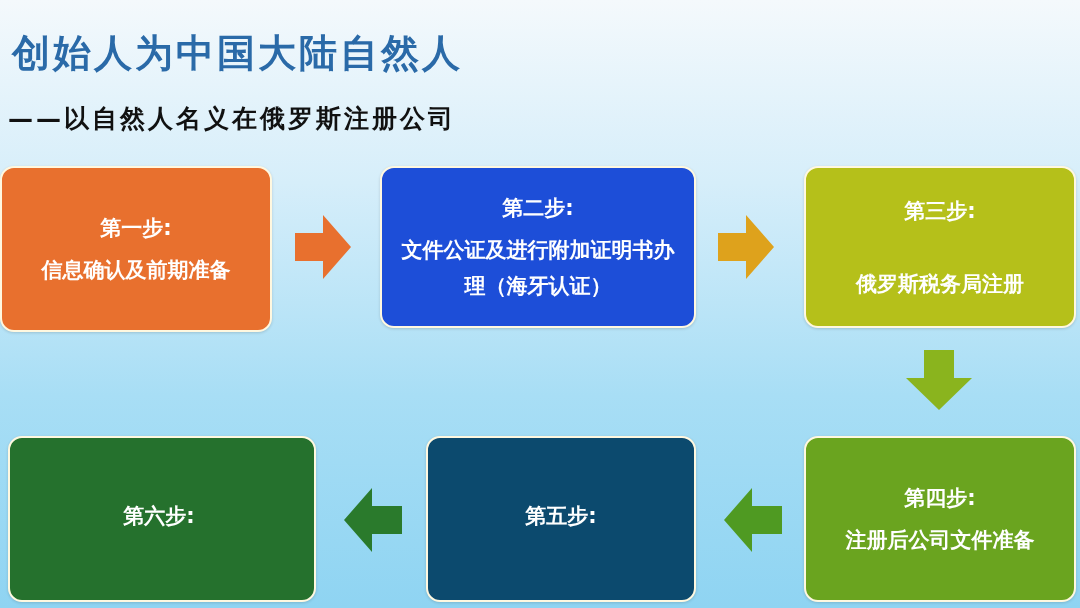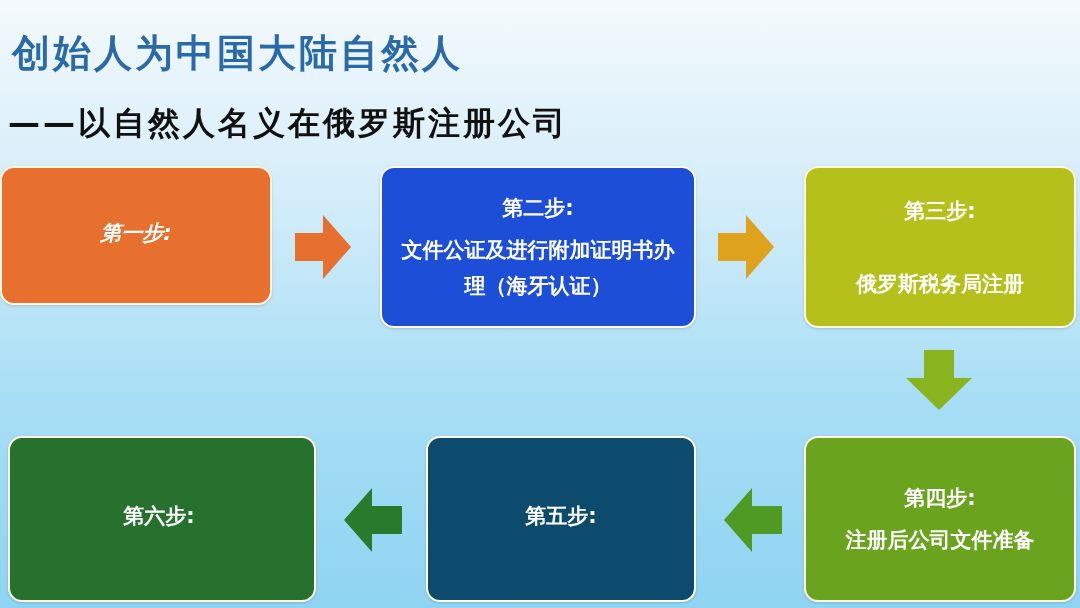--- a/index.html
+++ b/index.html
@@ -7,40 +7,41 @@
     width:1080px; height:608px; overflow:hidden; position:relative;
     background: linear-gradient(180deg, #f4f9fc 0%, #d6eefa 30%, #a8def5 65%, #8fd4f2 100%);
     font-family: "DejaVu Sans", "Liberation Sans", sans-serif;
   }
   .title1 {
     position:absolute; left:12px; top:28px;
     font-size:38px; font-weight:bold; color:#2a6aa8; letter-spacing:3px;
   }
   .title2 {
     position:absolute; left:8px; top:102px;
-    font-size:32px; font-weight:bold; color:#111; letter-spacing:3px;
+    font-size:25px; font-weight:bold; color:#111; letter-spacing:3px;
   }
   .box {
     position:absolute; border-radius:14px; border:2px solid #fff8e0;
     box-sizing:border-box; color:#fff; font-weight:bold; text-align:center;
     display:flex; flex-direction:column; justify-content:center; align-items:center;
     font-size:21px; line-height:36px; padding:0 14px;
     box-shadow: 0 1px 3px rgba(0,0,0,0.15);
   }
   .box .step { margin-bottom:6px; }
   .arrow { position:absolute; }
 </style>
 </head>
 <body>
 
 <div class="title1">创始人为中国大陆自然人</div>
 <div class="title2">——以自然人名义在俄罗斯注册公司</div>
 
-<div class="box" style="left:0;top:166px;width:272px;height:139px;background:#e8702e;font-style:italic;">
+<div class="box" style="left:0;top:166px;width:272px;height:166px;background:#e8702e;">
   <div class="step">第一步:</div>
+  <div>信息确认及前期准备</div>
 </div>
 
 <svg class="arrow" style="left:295px;top:215px;" width="56" height="64" viewBox="0 0 56 64">
   <polygon points="0,18 28,18 28,0 56,32 28,64 28,46 0,46" fill="#e8702e"></polygon>
 </svg>
 
 <div class="box" style="left:380px;top:166px;width:316px;height:162px;background:#1d4ed8;">
   <div class="step">第二步:</div>
   <div>文件公证及进行附加证明书办理（海牙认证）</div>
 </div>

